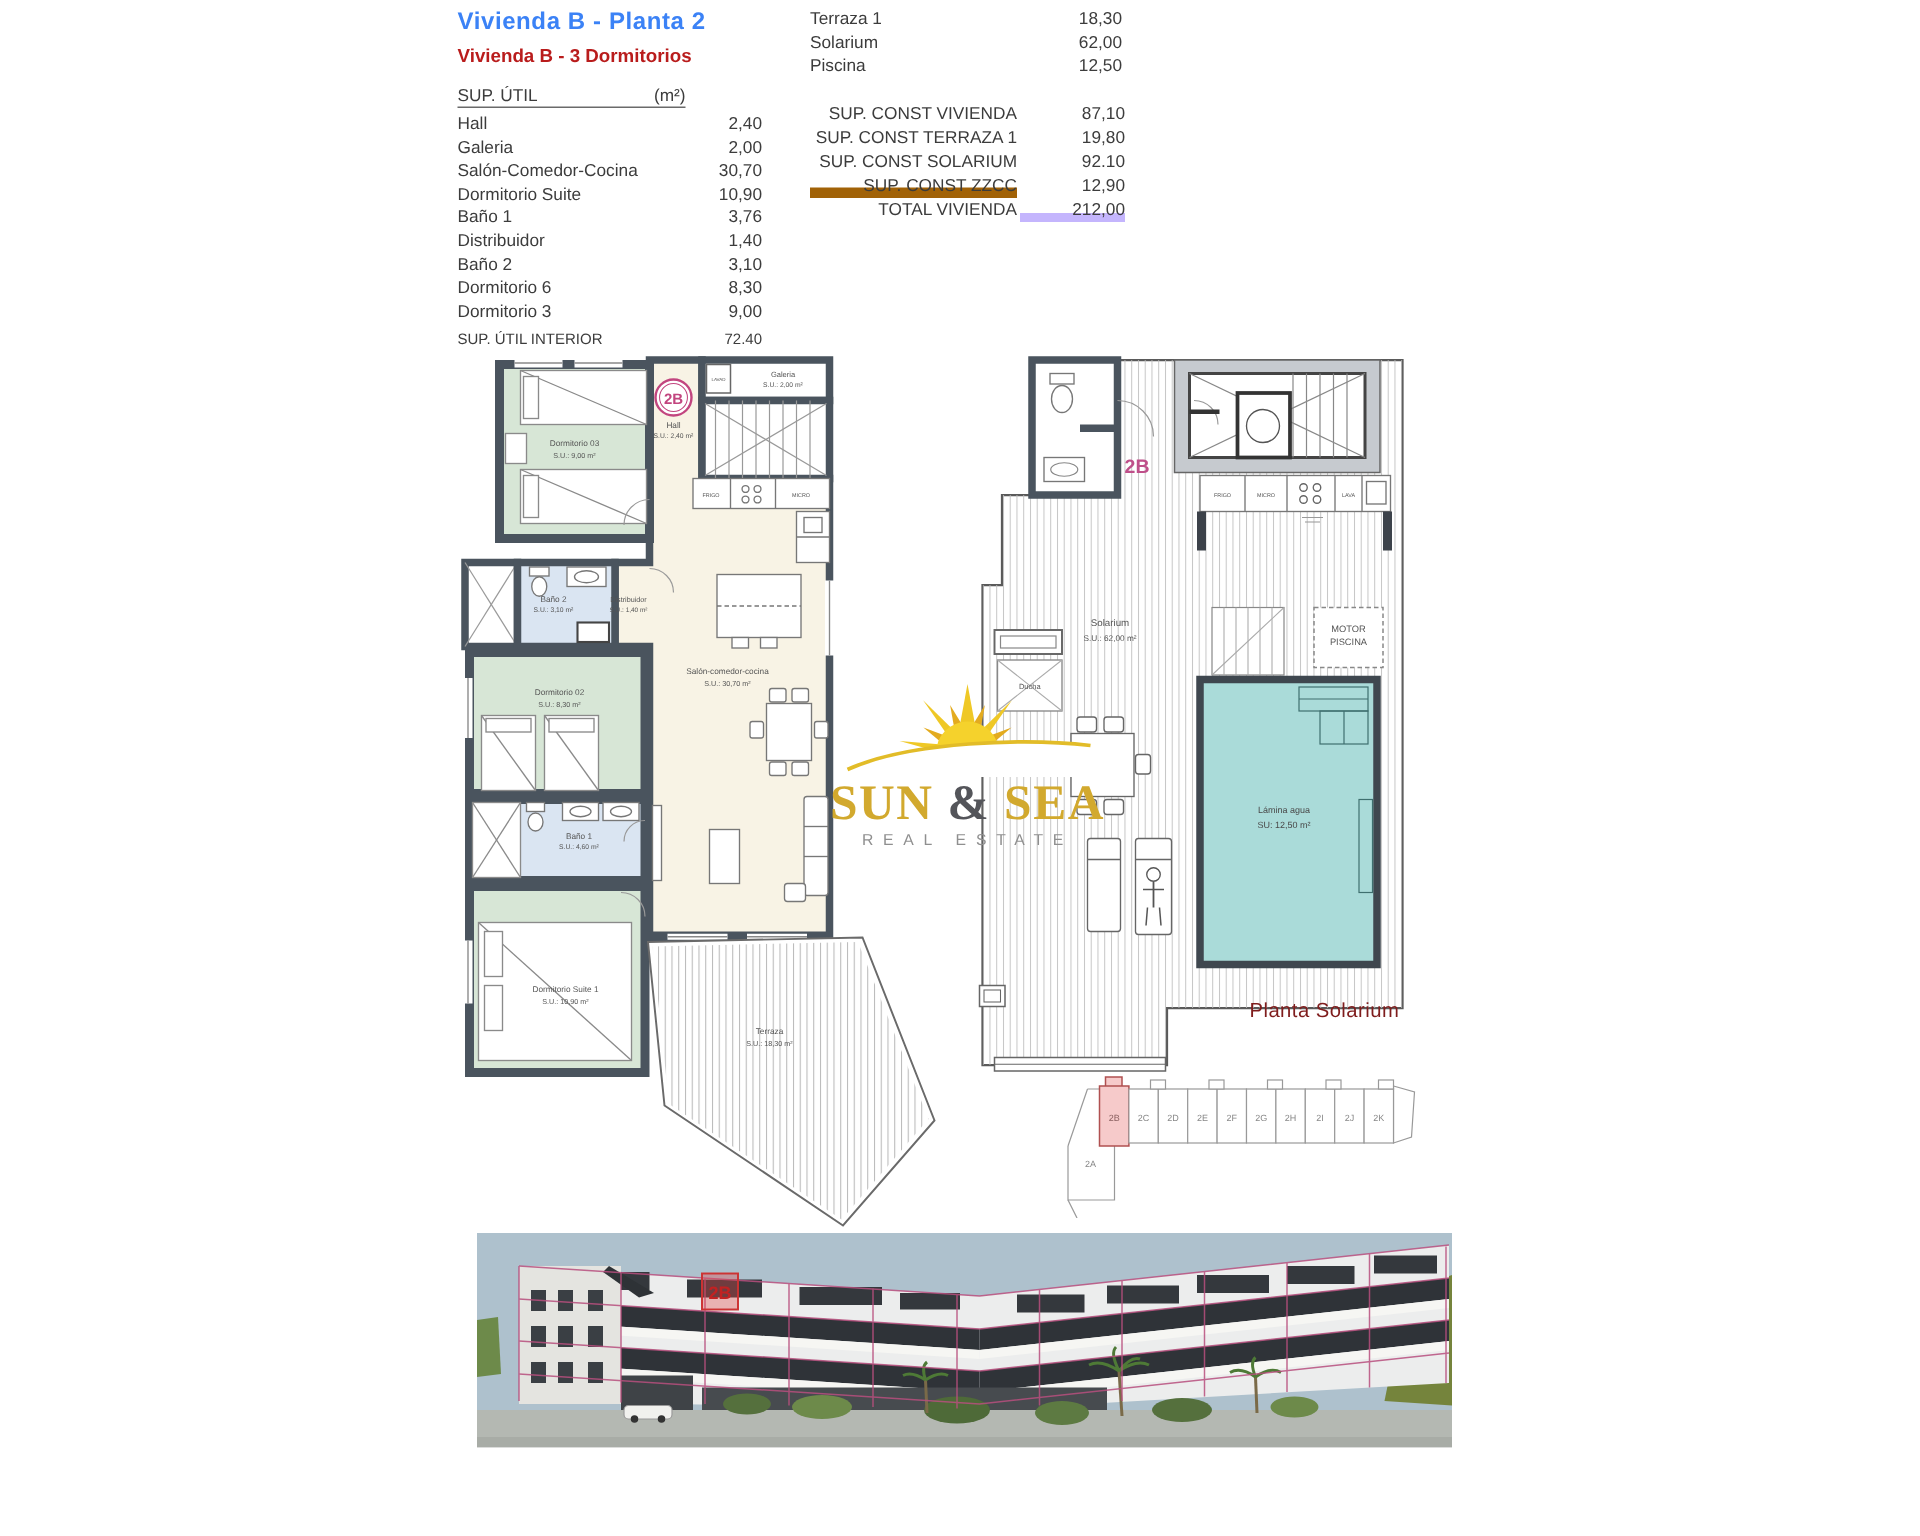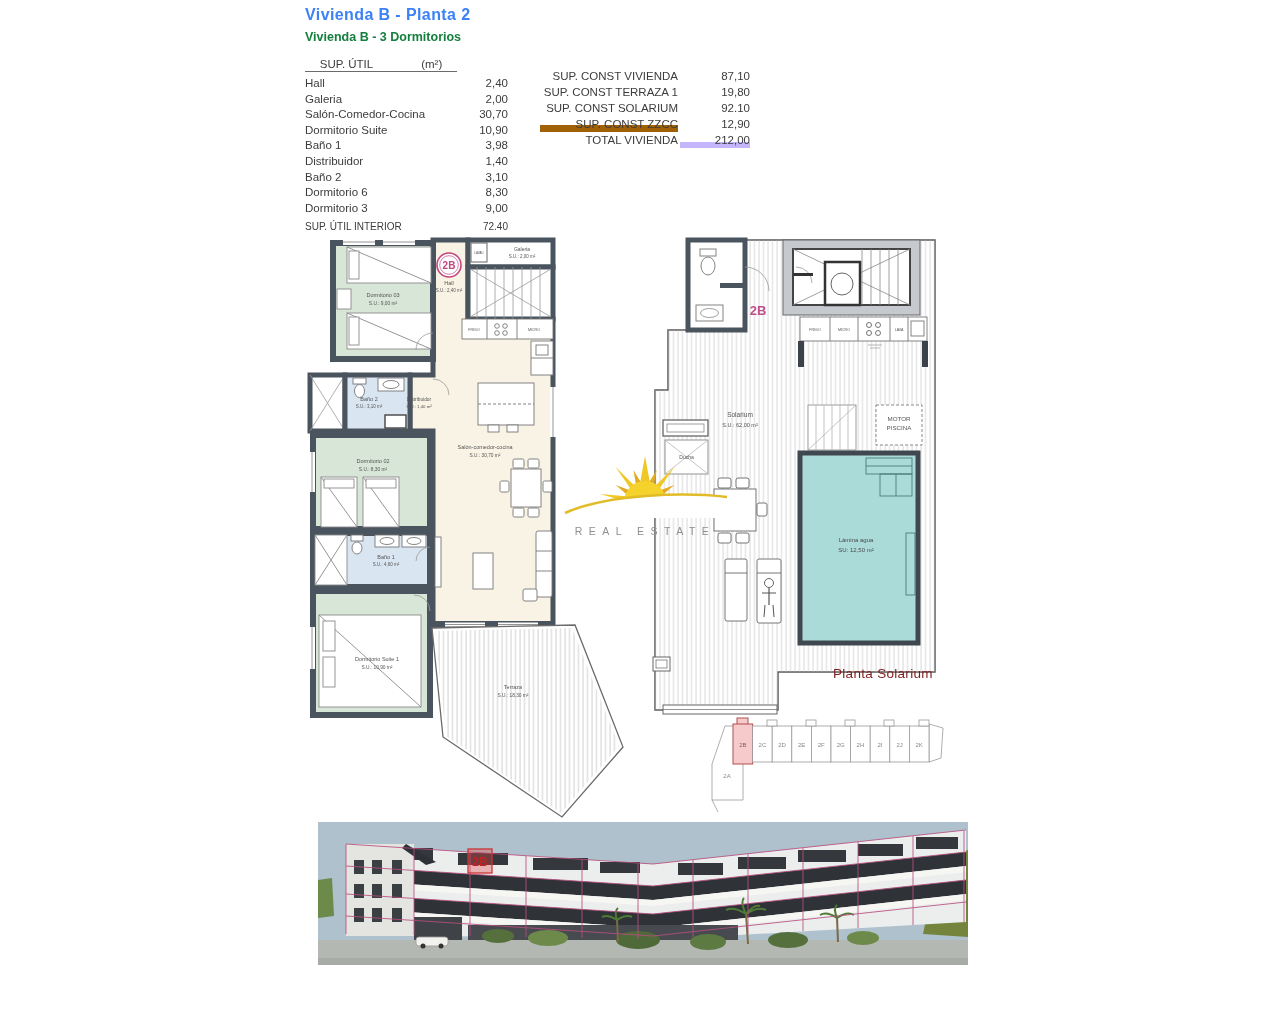--- a/index.html
+++ b/index.html
@@ -1,24 +1,24 @@
 <!DOCTYPE html>
 <html><head>
 <meta charset="utf-8">
 <style>
   html,body{margin:0;padding:0;background:#fff;}
   #page{position:relative;width:1280px;height:1024px;background:#fff;overflow:hidden;
         font-family:"Liberation Sans","DejaVu Sans",sans-serif;color:#3c3c3c;}
   .abs{position:absolute;}
   
   #title{left:305px;top:6px;font-size:16px;font-weight:bold;color:#3b82f6;letter-spacing:.4px;}
-  #subtitle{left:305px;top:30px;font-size:12.5px;font-weight:bold;color:#15803d;}
+  #subtitle{left:305px;top:30px;font-size:12.5px;font-weight:bold;color:#b91c1c;}
   
   #sup-util{left:305px;top:58px;width:205px;font-size:11.5px;}
-  #sup-util .thead{display:flex;justify-content:center;width:152px;border-bottom:1px solid #6a6a6a;
+  #sup-util .thead{display:flex;justify-content:space-between;width:152px;border-bottom:1px solid #6a6a6a;
                    padding-bottom:1px;margin-bottom:4px;gap:48px;}
   .trow{display:flex;justify-content:space-between;height:15.6px;line-height:15.6px;}
   .trow .val{padding-right:2px;}
   #sup-util .total{margin-top:3px;font-size:10px;}
   
   #ext-table{left:540px;top:6px;width:210px;font-size:11.5px;}
   #const-table{left:540px;top:68px;width:210px;font-size:11.5px;}
   #const-table .trow{height:16px;line-height:16px;justify-content:space-between;}
   #const-table .lbl{width:138px;text-align:right;}
   #const-table .val{width:70px;text-align:right;padding-right:0;}
@@ -59,21 +59,21 @@
     <div class="trow">
         <span class="lbl">Salón-Comedor-Cocina</span>
         <span class="val">30,70</span>
       </div>
     <div class="trow">
         <span class="lbl">Dormitorio Suite</span>
         <span class="val">10,90</span>
       </div>
     <div class="trow">
         <span class="lbl">Baño 1</span>
-        <span class="val">3,98</span>
+        <span class="val">3,76</span>
       </div>
     <div class="trow">
         <span class="lbl">Distribuidor</span>
         <span class="val">1,40</span>
       </div>
     <div class="trow">
         <span class="lbl">Baño 2</span>
         <span class="val">3,10</span>
       </div>
     <div class="trow">
@@ -83,20 +83,34 @@
     <div class="trow">
         <span class="lbl">Dormitorio 3</span>
         <span class="val">9,00</span>
       </div>
     <div class="trow total">
         <span class="lbl">SUP. ÚTIL INTERIOR</span>
         <span class="val">72.40</span>
       </div>
   </div>
 
+  <div class="abs" id="ext-table">
+    <div class="trow">
+        <span class="lbl">Terraza 1</span>
+        <span class="val">18,30</span>
+      </div>
+    <div class="trow">
+        <span class="lbl">Solarium</span>
+        <span class="val">62,00</span>
+      </div>
+    <div class="trow">
+        <span class="lbl">Piscina</span>
+        <span class="val">12,50</span>
+      </div>
+  </div>
 
   <div class="abs" id="const-table">
     <div class="trow">
         <span class="lbl">SUP. CONST VIVIENDA</span>
         <span class="val">87,10</span>
       </div>
     <div class="trow">
         <span class="lbl">SUP. CONST TERRAZA 1</span>
         <span class="val">19,80</span>
       </div>
@@ -490,20 +504,25 @@
         <polygon points="70.4,28.8 89.1,47.2 85.4,50.4"></polygon>
         <polygon points="129.4,47 116,52 118.4,56.2" fill="#e3ab1f"></polygon>
         <polygon points="70.6,47 84,52 81.6,56.2" fill="#e3ab1f"></polygon>
         <polygon points="145.3,56 119.1,58.2 120,63"></polygon>
         <polygon points="54.7,56 80.9,58.2 80,63"></polygon>
       </g>
       <circle cx="100" cy="64" r="21" fill="#f5d22c"></circle>
       <path d="M15,78 C60,56 140,54 185,60 L185,92 L15,92 Z" fill="#ffffff"></path>
       <path d="M20,75 C62,56 140,54 182,59" fill="none" stroke="#e2bc28" stroke-width="2.5"></path>
     </svg>
+    <div class="brand">
+      <span class="gold">SUN</span>
+      <span class="amp">&amp;</span>
+      <span class="gold">SEA</span>
+    </div>
     <div class="tagline">REAL ESTATE</div>
   </div>
 
   <svg class="abs" style="left:318px;top:822px;" width="650" height="143" viewBox="0 0 650 143">
     <rect x="0" y="0" width="650" height="122" fill="#aec1cd"></rect>
     <polygon points="620,38 650,28 650,115 605,112" fill="#75843c"></polygon>
     <polygon points="0,58 14,56 16,94 0,96" fill="#6d8a4a"></polygon>
 
     <polygon points="28,22 335,42 648,8 648,100 335,118 28,112" fill="#eceded"></polygon>
 

